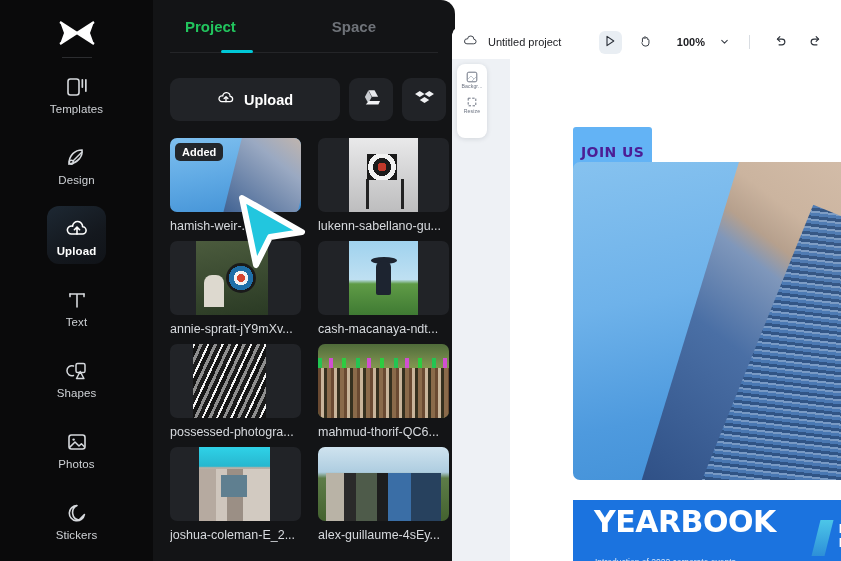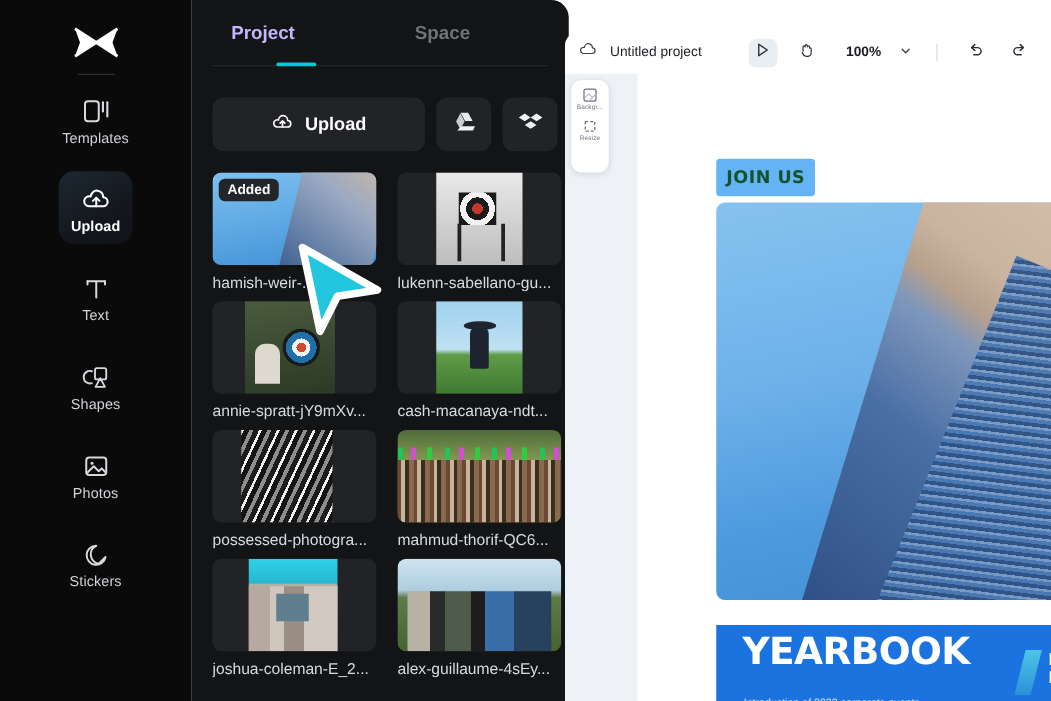--- a/index.html
+++ b/index.html
@@ -27,21 +27,21 @@
   .rail-item.active { background:linear-gradient(150deg,#1d2833 0%,#14181e 60%,#101318 100%); }
   .rail-item.active .lbl { color:#ffffff; font-weight:bold; }
 
   
   .panel {
     position:absolute; left:153px; top:0; width:302px; height:561px;
     background:#131416; border-top-right-radius:14px;
   }
   .tabs { display:flex; height:52px; align-items:center; padding-left:32px; }
   .tab { font-size:15px; font-weight:bold; color:#6f7379; cursor:pointer; }
-  .tab.on { color:#c4b5fd; }
+  .tab.on { color:#22c55e; }
   .tab:first-child { margin-right:96px; }
   .tab-rule { position:absolute; left:17px; top:52px; width:268px; height:1px; background:#242528; }
   .tab-ind { position:absolute; left:68px; top:50px; width:32px; height:3px; background:#00c8d7; border-radius:2px; }
 
   .upbar { position:absolute; left:17px; top:78px; display:flex; gap:9px; }
   .upbtn {
     width:170px; height:43px; background:#212327; border-radius:9px;
     display:flex; align-items:center; justify-content:center; gap:9px;
     color:#fff; font-size:14.5px; font-weight:bold; cursor:pointer;
   }
@@ -113,22 +113,22 @@
     position:absolute; left:5px; top:5px; width:30px; height:74px; background:#fff;
     border-radius:8px; box-shadow:0 1px 5px rgba(20,30,50,.13);
     display:flex; flex-direction:column; align-items:center; padding-top:5px; gap:5px;
   }
   .mt { width:28px; display:flex; flex-direction:column; align-items:center; cursor:pointer; }
   .mt .mic { width:12px; height:12px; }
   .mt .mlb { font-size:5.2px; color:#6b7280; margin-top:2px; letter-spacing:.1px; }
 
   .canvas { position:absolute; left:58px; top:0px; width:331px; height:502px;
     background:#ffffff; }
-  .joinus { position:absolute; left:63px; top:68px; background:#63b3f5; color:#14532d;
-    font-size:14px; font-weight:bold; letter-spacing:.4px; padding:7px 8px; border-radius:3px;
+  .joinus { position:absolute; left:63px; top:68px; background:#63b3f5; color:#4c1d95;
+    font-size:14px; font-weight:bold; letter-spacing:.4px; padding:17px 8px; border-radius:3px;
     font-family:"DejaVu Sans", sans-serif;text-align:center; }
   .photo { position:absolute; left:63px; top:103px; width:290px; height:318px; border-radius:7px;
     background:linear-gradient(168deg,#86c2ef 0%,#6eb2ea 40%,#4e9ade 72%,#3f8ed6 100%); overflow:hidden; }
   .photo .bld {
     position:absolute; right:-40px; top:-34px; width:210px; height:400px; transform:rotate(17deg);
     background:linear-gradient(200deg,#d9c3b0 0%,#cbb49f 30%,#b6a08d 38%,#7f97bb 44%,#4a6fa5 62%,#2e4f85 100%);
   }
   .photo .bld2 {
     position:absolute; right:-60px; top:64px; width:180px; height:340px; transform:rotate(22deg);
     background:repeating-linear-gradient(165deg,#4a79b4 0 3px,#2f5384 3px 6px,#7b9cc6 6px 8px);
@@ -168,20 +168,30 @@
         <span class="ic">
           <svg width="24" height="22" viewBox="0 0 24 22">
               <rect x="3" y="3" width="11" height="16" rx="2.4" fill="none" stroke="#d6d9dd" stroke-width="1.6"></rect>
               <rect x="16.5" y="3" width="1.7" height="9" rx=".8" fill="#d6d9dd"></rect>
               <rect x="20" y="3" width="1.7" height="13" rx=".8" fill="#d6d9dd"></rect>
             </svg>
         </span>
         <span class="lbl">Templates</span>
       </div>
 
+      <div class="rail-item">
+        <span class="ic">
+          <svg width="24" height="22" viewBox="0 0 24 22">
+              <path d="M4 17 C4 8 10 3 17 3 C18 9 13 16 4 17 Z" fill="none" stroke="#d6d9dd" stroke-width="1.6"></path>
+              <path d="M8 14 L17 5" stroke="#d6d9dd" stroke-width="1.5"></path>
+              <circle cx="6.3" cy="15.3" r="2" fill="none" stroke="#d6d9dd" stroke-width="1.5"></circle>
+            </svg>
+        </span>
+        <span class="lbl">Design</span>
+      </div>
 
       <div class="rail-item active">
         <span class="ic">
           <svg width="24" height="22" viewBox="0 0 24 22">
               <path d="M6.5 16 A4 4 0 1 1 7.6 8.2 A5 5 0 0 1 17.6 8.8 A3.6 3.6 0 0 1 17.4 16 Z" fill="none" stroke="#fff" stroke-width="1.6" stroke-linejoin="round"></path>
               <path d="M12 16 V9.3 M9.4 11.7 L12 9.1 L14.6 11.7" stroke="#fff" stroke-width="1.6" fill="none" stroke-linecap="round" stroke-linejoin="round"></path>
             </svg>
         </span>
         <span class="lbl">Upload</span>
       </div>

